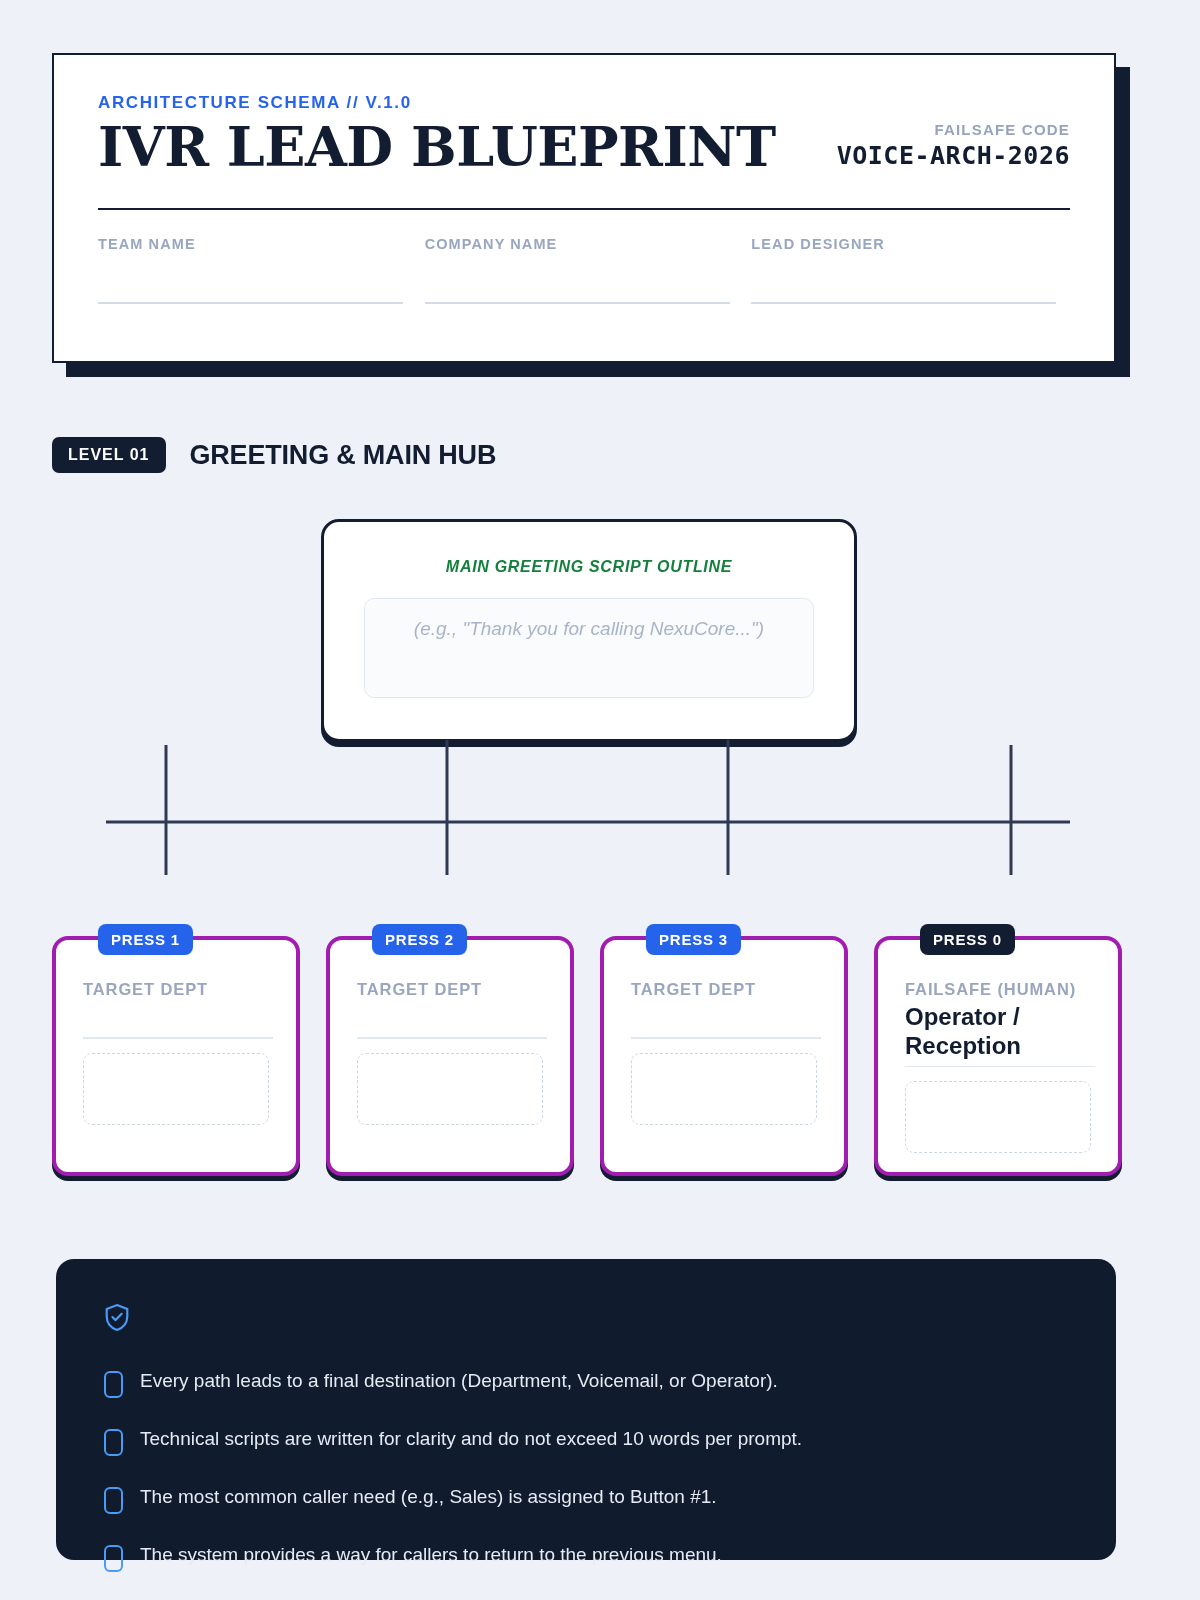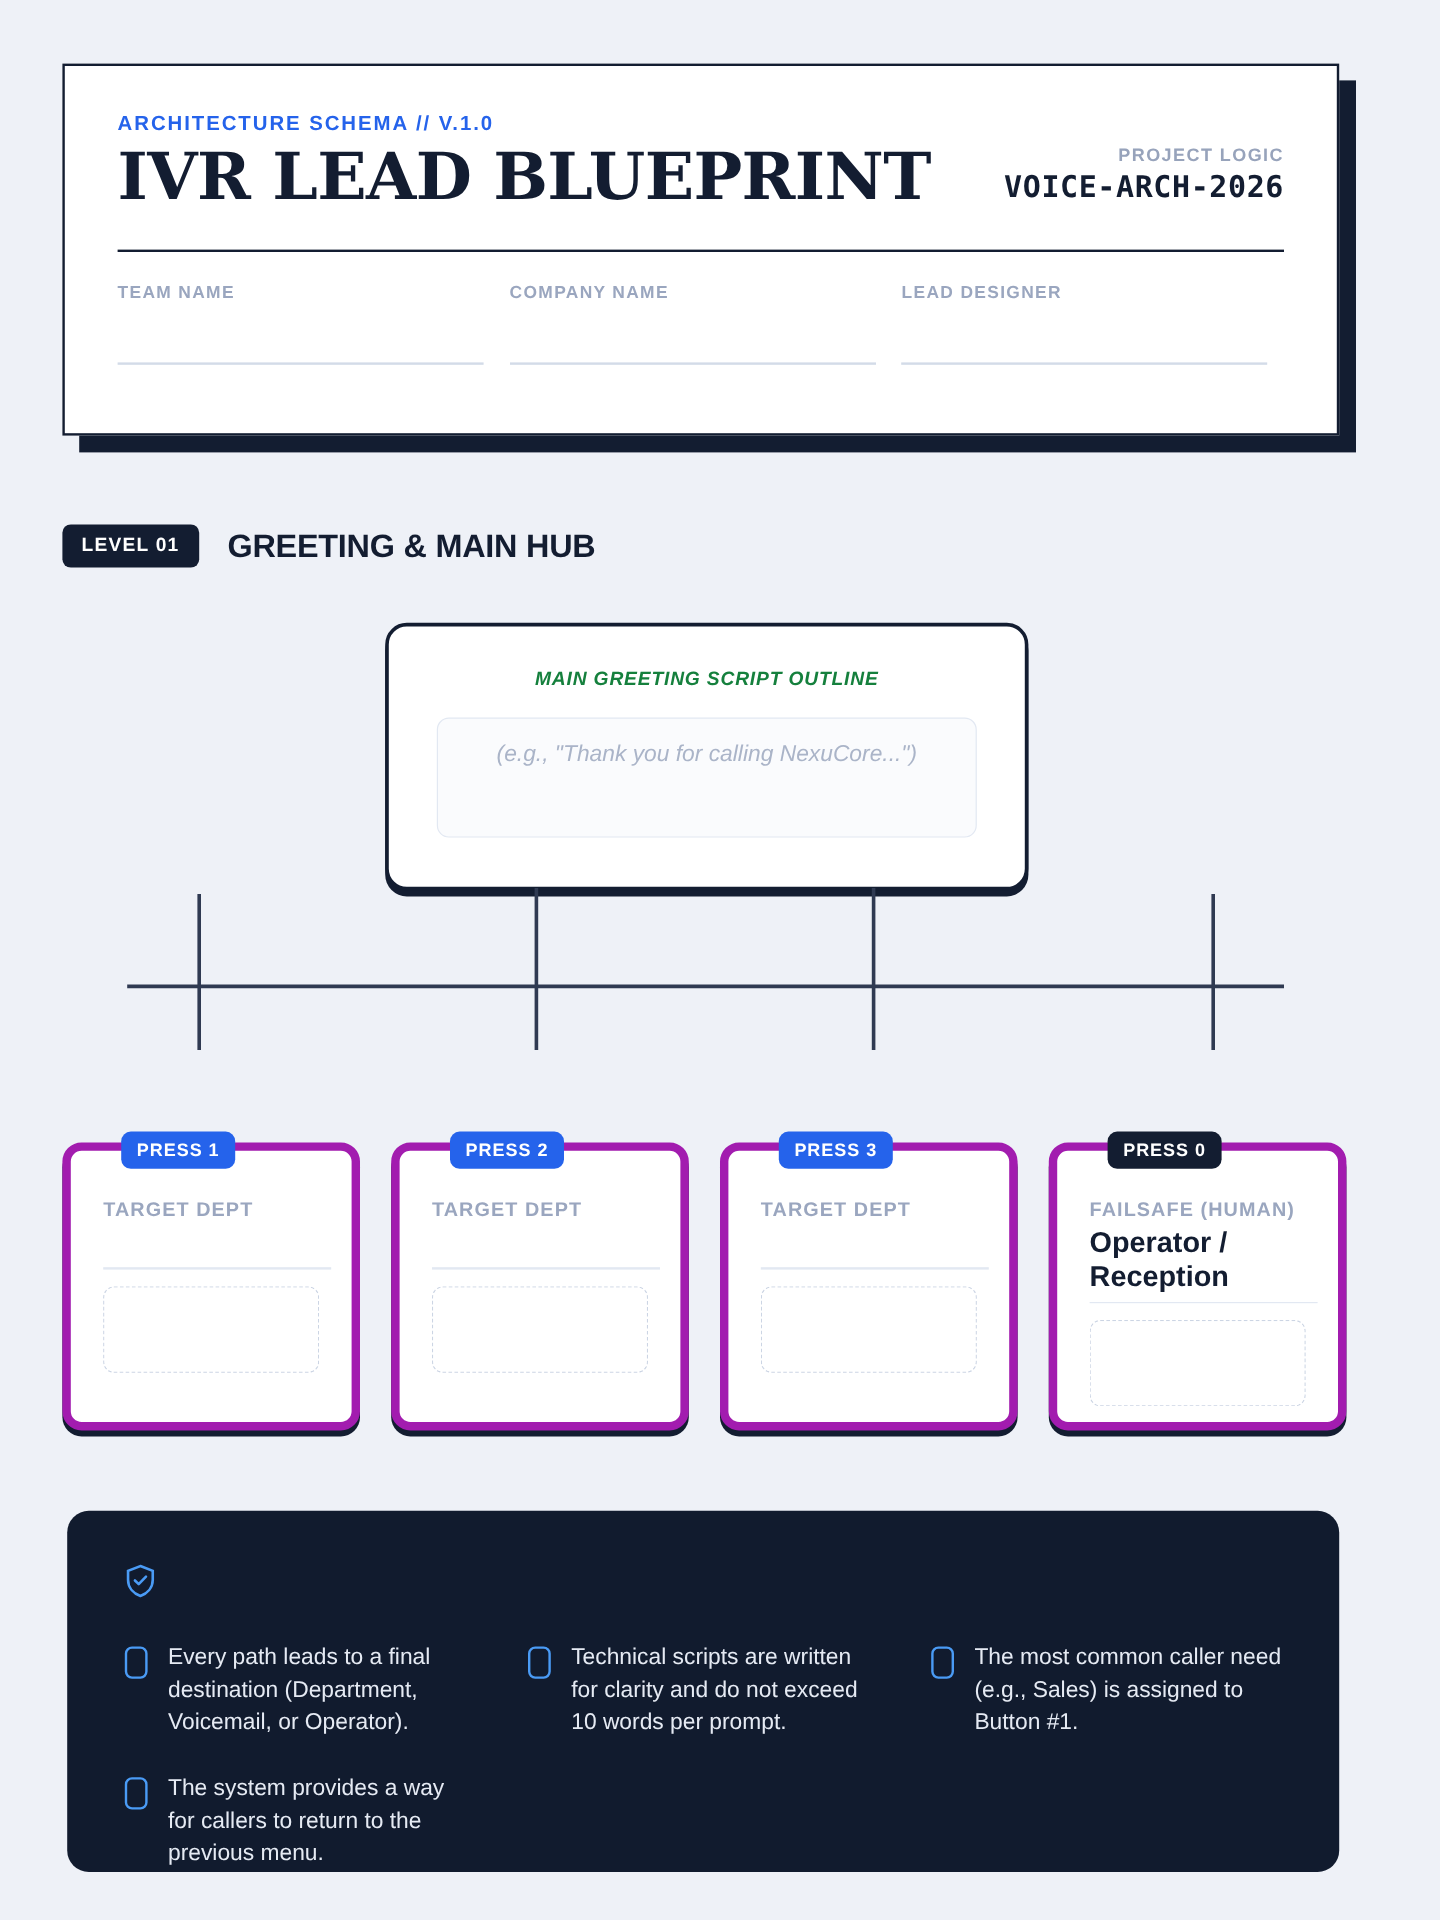--- a/index.html
+++ b/index.html
@@ -162,25 +162,24 @@
     position: absolute;
     left: 52px; top: 936px;
     width: 1070px;
     display: flex;
     justify-content: space-between;
   }
   .press-card {
     position: relative;
     width: 248px; height: 240px;
     background: #ffffff;
-    border: 7px solid #a21caf;
+    border: 4px solid #a21caf;
     border-radius: 16px;
     box-shadow: 0 5px 0 0 #131d31;
     padding: 40px 27px 0 27px;
-    margin-top: 16px;
   }
   .press-badge {
     position: absolute;
     top: -16px; left: 42px;
     font-size: 15px;
     font-weight: bold;
     letter-spacing: 0.8px;
     color: #ffffff;
     background: #2563eb;
     border-radius: 8px;
@@ -232,21 +231,21 @@
   }
   .verify-title {
     font-size: 25px;
     font-weight: bold;
     letter-spacing: 1.1px;
     color: #4a9bf5;
   }
   .verify-grid {
     margin-top: 32px;
     display: grid;
-    grid-template-columns: 1fr 1fr 1fr;
+    grid-template-columns: 1fr;
     column-gap: 44px;
     row-gap: 28px;
   }
   .check-item { display: flex; gap: 17px; align-items: flex-start; }
   .checkbox {
     flex: 0 0 auto;
     width: 19px; height: 27px;
     border: 2.5px solid #4a9bf5;
     border-radius: 6px;
     margin-top: 3px;
@@ -262,21 +261,21 @@
 
 <div class="page">
 
   <div class="header-wrap">
     <div class="header-shadow"></div>
     <div class="header-card">
       <div class="eyebrow">ARCHITECTURE SCHEMA // V.1.0</div>
       <div class="header-top-row">
         <div class="main-title">IVR LEAD BLUEPRINT</div>
         <div class="proj-block">
-          <div class="proj-label">PROJECT LOGIC</div>
+          <div class="proj-label">FAILSAFE CODE</div>
           <div class="proj-code">VOICE-ARCH-2026</div>
         </div>
       </div>
       <div class="header-rule"></div>
       <div class="fields-row">
         <div class="field">
           <div class="field-label">TEAM NAME</div>
           <div class="field-line"></div>
         </div>
         <div class="field">

